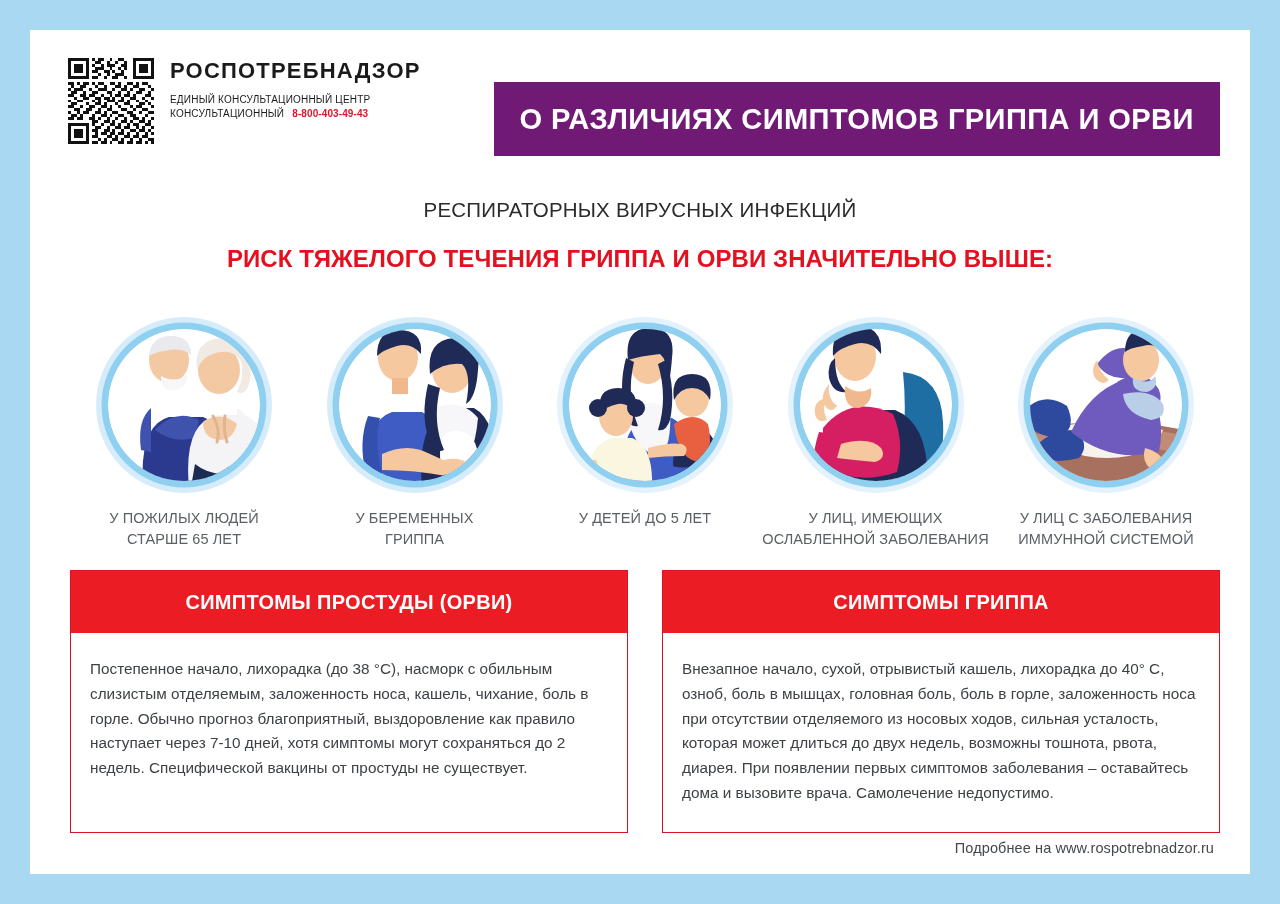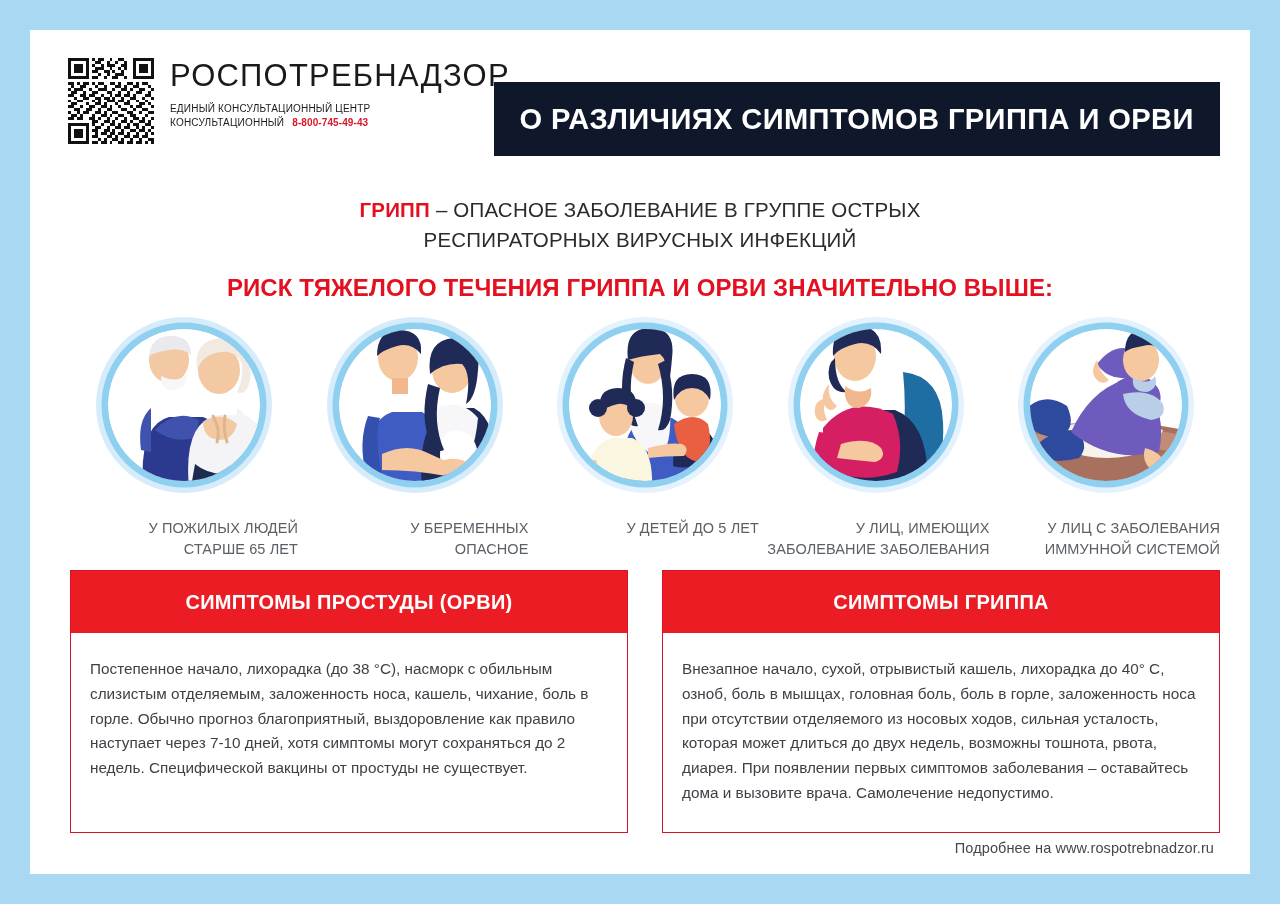--- a/index.html
+++ b/index.html
@@ -35,22 +35,22 @@
     align-items: flex-start;
     gap: 16px;
   }
   .qr {
     width: 86px; height: 86px;
     display: block;
     flex: 0 0 auto;
   }
   .logo-text { padding-top: 2px; }
   .brand {
-    font-size: 31px;
-    font-weight: normal;
+    font-size: 22px;
+    font-weight: bold;
     letter-spacing: 1.2px;
     color: #1a1a1a;
     line-height: 1;
     margin-bottom: 11px;
   }
   .brand-sub {
     font-size: 10px;
     color: #1a1a1a;
     letter-spacing: 0.2px;
     line-height: 1.42;
@@ -59,21 +59,21 @@
   .phone {
     color: #d8182b;
     font-weight: bold;
     margin-left: 8px;
     letter-spacing: 0.1px;
   }
   .title-banner {
     position: absolute;
     left: 464px; top: 52px;
     width: 726px; height: 74px;
-    background: #0f172a;
+    background: #701a75;
     display: flex;
     align-items: center;
     justify-content: center;
   }
   .title-banner span {
     color: #ffffff;
     font-size: 30px;
     font-weight: bold;
     letter-spacing: 0.4px;
     transform: scaleX(0.97);
@@ -108,26 +108,25 @@
   .groups {
     position: absolute;
     left: 40px; top: 282px;
     width: 1150px;
     display: flex;
     justify-content: space-between;
   }
   .group { width: 228px; text-align: center; }
   .group .art { width: 186px; height: 186px; margin: 0 auto; display: block; }
   .group .caption {
-    margin-top: 20px;
+    margin-top: 10px;
     font-size: 14.5px;
     color: #5b6066;
     line-height: 1.42;
     letter-spacing: 0.1px;
-    text-align: right;
   }
 
   
   .panels {
     position: absolute;
     left: 40px; top: 540px;
     width: 1150px;
     display: flex;
     justify-content: space-between;
   }
@@ -393,35 +392,31 @@
             <rect x="23" y="28" width="2" height="1"></rect>
           <rect x="26" y="28" width="1" height="1"></rect>
             <rect x="28" y="28" width="1" height="1"></rect>
         </g>
       </svg>
 
       <div class="logo-text">
         <div class="brand">РОСПОТРЕБНАДЗОР</div>
         <div class="brand-sub">ЕДИНЫЙ КОНСУЛЬТАЦИОННЫЙ ЦЕНТР</div>
         <div class="brand-sub">
-          <span>КОНСУЛЬТАЦИОННЫЙ</span><span class="phone">8-800-745-49-43</span>
+          <span>КОНСУЛЬТАЦИОННЫЙ</span><span class="phone">8-800-403-49-43</span>
         </div>
       </div>
     </div>
 
     <div class="title-banner">
       <span>О РАЗЛИЧИЯХ СИМПТОМОВ ГРИППА И ОРВИ</span>
     </div>
   </div>
 
   <div class="subtitle">
-    <div class="sub-line">
-      <span class="hl">ГРИПП</span>
-      <span>–  ОПАСНОЕ ЗАБОЛЕВАНИЕ В ГРУППЕ ОСТРЫХ</span>
-    </div>
     <div class="sub-line">РЕСПИРАТОРНЫХ ВИРУСНЫХ ИНФЕКЦИЙ</div>
     <div class="risk-line">РИСК ТЯЖЕЛОГО ТЕЧЕНИЯ ГРИППА И ОРВИ ЗНАЧИТЕЛЬНО ВЫШЕ:</div>
   </div>
 
   <div class="groups">
 
     <div class="group">
       <svg class="art" viewBox="0 0 186 186">
         <circle cx="93" cy="93" r="88" fill="#d7ecfa"></circle>
         <circle cx="93" cy="93" r="79" fill="none" stroke="#8fd0f0" stroke-width="7"></circle>
@@ -473,21 +468,21 @@
           <path d="M126 120 q26 -6 30 22 q2 24 -20 26 q-18 -2 -18 -24 q0 -20 8 -24 z" fill="#ffffff"></path>
           <ellipse cx="130" cy="58" rx="20" ry="23" fill="#f6c8a0"></ellipse>
           <path d="M108 62 q-4 -34 24 -36 q28 -2 24 32 q-2 28 -12 34 q6 -30 -4 -40 q-18 -2 -32 10 z" fill="#1f2a56"></path>
           <path d="M106 72 q-8 34 2 58 q6 12 14 8 q-12 -28 -4 -62 z" fill="#1f2a56"></path>
           <path d="M60 142 q26 -12 48 0 q12 6 24 10 q4 10 -8 12 q-30 -6 -64 -6 z" fill="#f6c8a0"></path>
           <path d="M122 148 q18 -4 26 6 q-2 10 -16 8 q-14 -4 -10 -14 z" fill="#f6c8a0"></path>
         </g>
       </svg>
       <div class="caption">
         <span>У БЕРЕМЕННЫХ</span><br>
-        <span>ОПАСНОЕ</span>
+        <span>ГРИППА</span>
       </div>
     </div>
 
     <div class="group">
       <svg class="art" viewBox="0 0 186 186">
         <circle cx="93" cy="93" r="88" fill="#e3f2fc"></circle>
         <circle cx="93" cy="93" r="79" fill="none" stroke="#8fd0f0" stroke-width="7"></circle>
         <circle cx="93" cy="93" r="68" fill="#ffffff"></circle>
         <clipPath id="c3">
             <circle cx="93" cy="93" r="76"></circle>
@@ -538,21 +533,21 @@
           <path d="M50 44 q-2 -30 24 -30 q26 0 24 28 q-10 -14 -26 -10 q-16 4 -22 12 z" fill="#1f2a56"></path>
           <path d="M52 46 q0 26 12 34 q-14 2 -18 -14 q-2 -14 6 -20 z" fill="#1f2a56"></path>
           <path d="M62 74 q14 10 26 2 q2 16 -12 20 q-16 0 -14 -22 z" fill="#f0b88c"></path>
           <path d="M44 86 q-14 2 -12 16 q2 10 12 6 q-6 -12 0 -22 z" fill="#f6c8a0"></path>
           <path d="M46 72 q-10 12 -4 22 q6 8 12 0 q-10 -8 -8 -22 z" fill="#f6c8a0"></path>
           <path d="M58 132 q28 -8 40 4 q6 10 -6 14 q-22 -2 -38 -4 z" fill="#f6c8a0"></path>
         </g>
       </svg>
       <div class="caption">
         <span>У ЛИЦ, ИМЕЮЩИХ</span><br>
-        <span>ЗАБОЛЕВАНИЕ ЗАБОЛЕВАНИЯ</span>
+        <span>ОСЛАБЛЕННОЙ ЗАБОЛЕВАНИЯ</span>
       </div>
     </div>
 
     <div class="group">
       <svg class="art" viewBox="0 0 186 186">
         <circle cx="93" cy="93" r="88" fill="#e3f2fc"></circle>
         <circle cx="93" cy="93" r="79" fill="none" stroke="#8fd0f0" stroke-width="7"></circle>
         <circle cx="93" cy="93" r="68" fill="#ffffff"></circle>
         <clipPath id="c5">
             <circle cx="93" cy="93" r="76"></circle>

